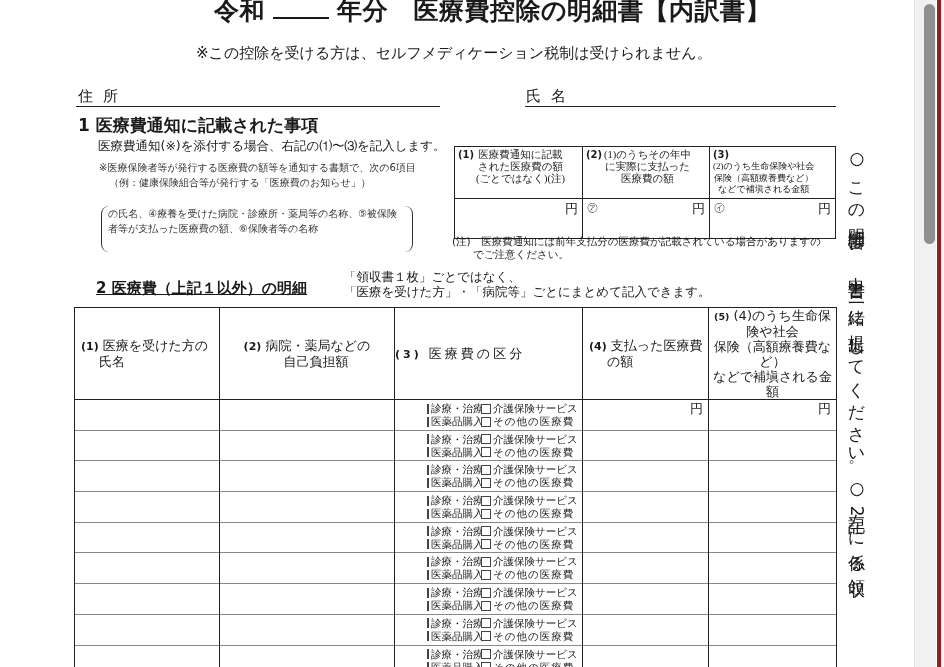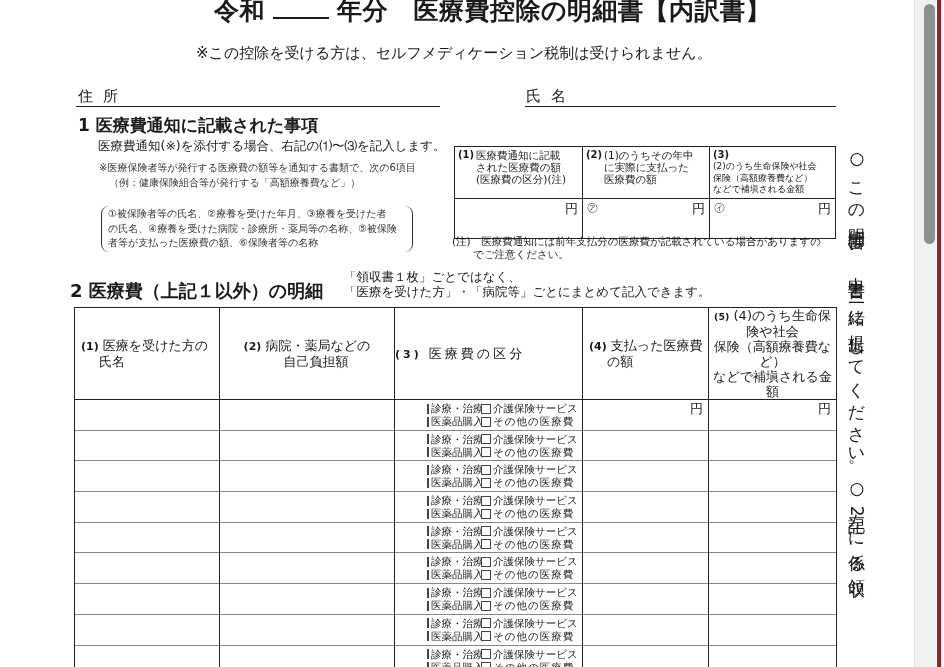--- a/index.html
+++ b/index.html
@@ -24,30 +24,30 @@
   .sec1-instr { left: 98px; top: 138px; font-size: 12.5px; white-space: nowrap; }
   .sec1-note { left: 99px; top: 161px; font-size: 10px; line-height: 14.5px; color: #333; }
   .sec1-note .indent { padding-left: 10px; display: block; white-space: nowrap; }
   .sec1-bracket { left: 101px; top: 206px; width: 312px; height: 46px; border-left: 1.2px solid #333; border-right: 1.2px solid #333; border-radius: 8px; font-size: 10px; line-height: 14.5px; color: #333; padding: 1px 5px 0 6px; }
 
   
   .sum-table { left: 454px; top: 146px; width: 382px; height: 85px; border: 1.5px solid #222; border-collapse: collapse; }
   .sum-table td { border: 1.3px solid #222; vertical-align: top; }
   .sum-head td { height: 43px; font-size: 10.5px; line-height: 12px; padding: 2px 3px; }
   .sum-head .num { font-weight: bold; font-size: 10px; display: inline-block; width: 18px; vertical-align: top; }
-  .sum-head .txt { display: inline-block; text-align: left; vertical-align: top; }
+  .sum-head .txt { display: inline-block; text-align: center; vertical-align: top; font-family: Liberation Serif, serif; }
   .sum-head .txt.small { font-size: 9px; line-height: 11.5px; }
   .sum-body td { height: 40px; font-size: 13px; padding: 1px 4px; position: relative; }
   .sum-body .yen { position: absolute; right: 4px; top: 1px; }
   .sum-body .mark { position: absolute; left: 4px; top: 1px; font-size: 11px; }
   .sum-note { left: 452px; top: 235px; font-size: 10.5px; line-height: 13px; white-space: nowrap; }
   .sum-note .indent { padding-left: 21px; display: block; }
 
   
-  .sec2-heading { left: 70px; top: 279px; font-size: 18px; font-weight: bold; white-space: nowrap; }
+  .sec2-heading { left: 96px; top: 279px; font-size: 15px; font-weight: bold; white-space: nowrap; text-decoration: underline; }
   .sec2-note { left: 344px; top: 269px; font-size: 12.5px; line-height: 15px; white-space: nowrap; }
 
   .detail { left: 74px; top: 307px; width: 762px; border-collapse: collapse; border: 1.5px solid #222; table-layout: fixed; }
   .detail th { font-weight: normal; border: 1.3px solid #222; height: 41px; font-size: 13px; line-height: 15px; vertical-align: middle; }
   .detail th .n { font-weight: bold; font-size: 11px; }
   .detail td { border-left: 1.3px solid #222; border-right: 1.3px solid #222; border-top: 1px solid #888; height: 30.7px; font-size: 11px; vertical-align: top; position: relative; padding: 0; }
   .detail td.cat { border-left: 1.5px solid #222; border-right: 1.5px solid #222; padding: 2px 0 0 8px; font-size: 10.5px; line-height: 13px; }
   .detail .yen { position: absolute; right: 5px; top: 0px; font-size: 13px; }
   .cb-row { display: flex; white-space: nowrap; }
   .cb-item { display: inline-flex; align-items: center; }
@@ -81,36 +81,35 @@
 
 <div class="abs addr-label">住所</div>
 <div class="abs addr-line"></div>
 <div class="abs name-label">氏名</div>
 <div class="abs name-line"></div>
 
 <div class="abs sec1-heading">1  医療費通知に記載された事項</div>
 <div class="abs sec1-instr">医療費通知(※)を添付する場合、右記の⑴〜⑶を記入します。</div>
 <div class="abs sec1-note">
   <span style="display:block;white-space:nowrap">※医療保険者等が発行する医療費の額等を通知する書類で、次の6項目</span>
-  <span class="indent">（例：健康保険組合等が発行する「高額療養費など」）</span>
+  <span class="indent">（例：健康保険組合等が発行する「医療費のお知らせ」）</span>
 </div>
 <div class="abs sec1-bracket">
-  <span style="display:block;white-space:nowrap">①被保険者等の氏名、②療養を受けた年月、③療養を受けた者</span>
   <span style="display:block;white-space:nowrap">の氏名、④療養を受けた病院・診療所・薬局等の名称、⑤被保険</span>
   <span style="display:block;white-space:nowrap">者等が支払った医療費の額、⑥保険者等の名称</span>
 </div>
 
 <table class="abs sum-table">
   <tbody>
       <tr class="sum-head">
     <td style="width:128px">
       <span class="num">(1)</span><span class="txt">
         <span style="display:block">医療費通知に記載</span>
         <span style="display:block">された医療費の額</span>
-        <span style="display:block">(医療費の区分)(注)</span>
+        <span style="display:block">(ごとではなく)(注)</span>
       </span>
     </td>
     <td style="width:127px">
       <span class="num">(2)</span><span class="txt">
         <span style="display:block">(1)のうちその年中</span>
         <span style="display:block">に実際に支払った</span>
         <span style="display:block">医療費の額</span>
       </span>
     </td>
     <td>

